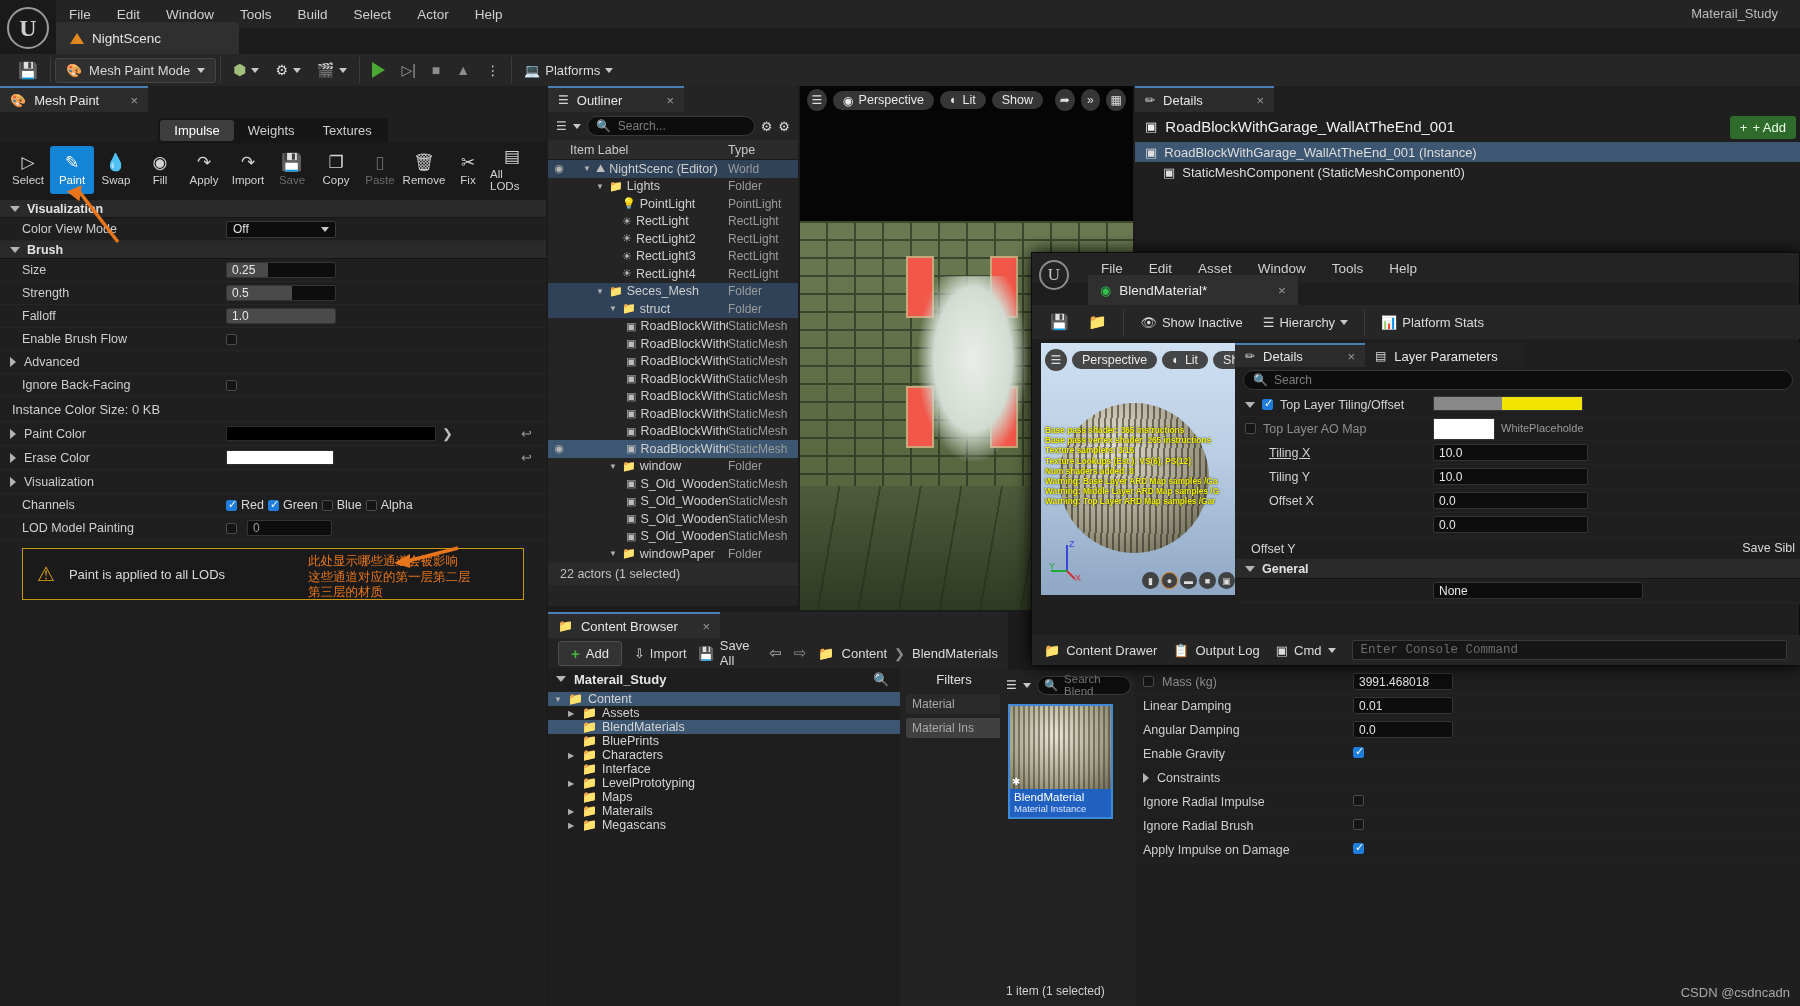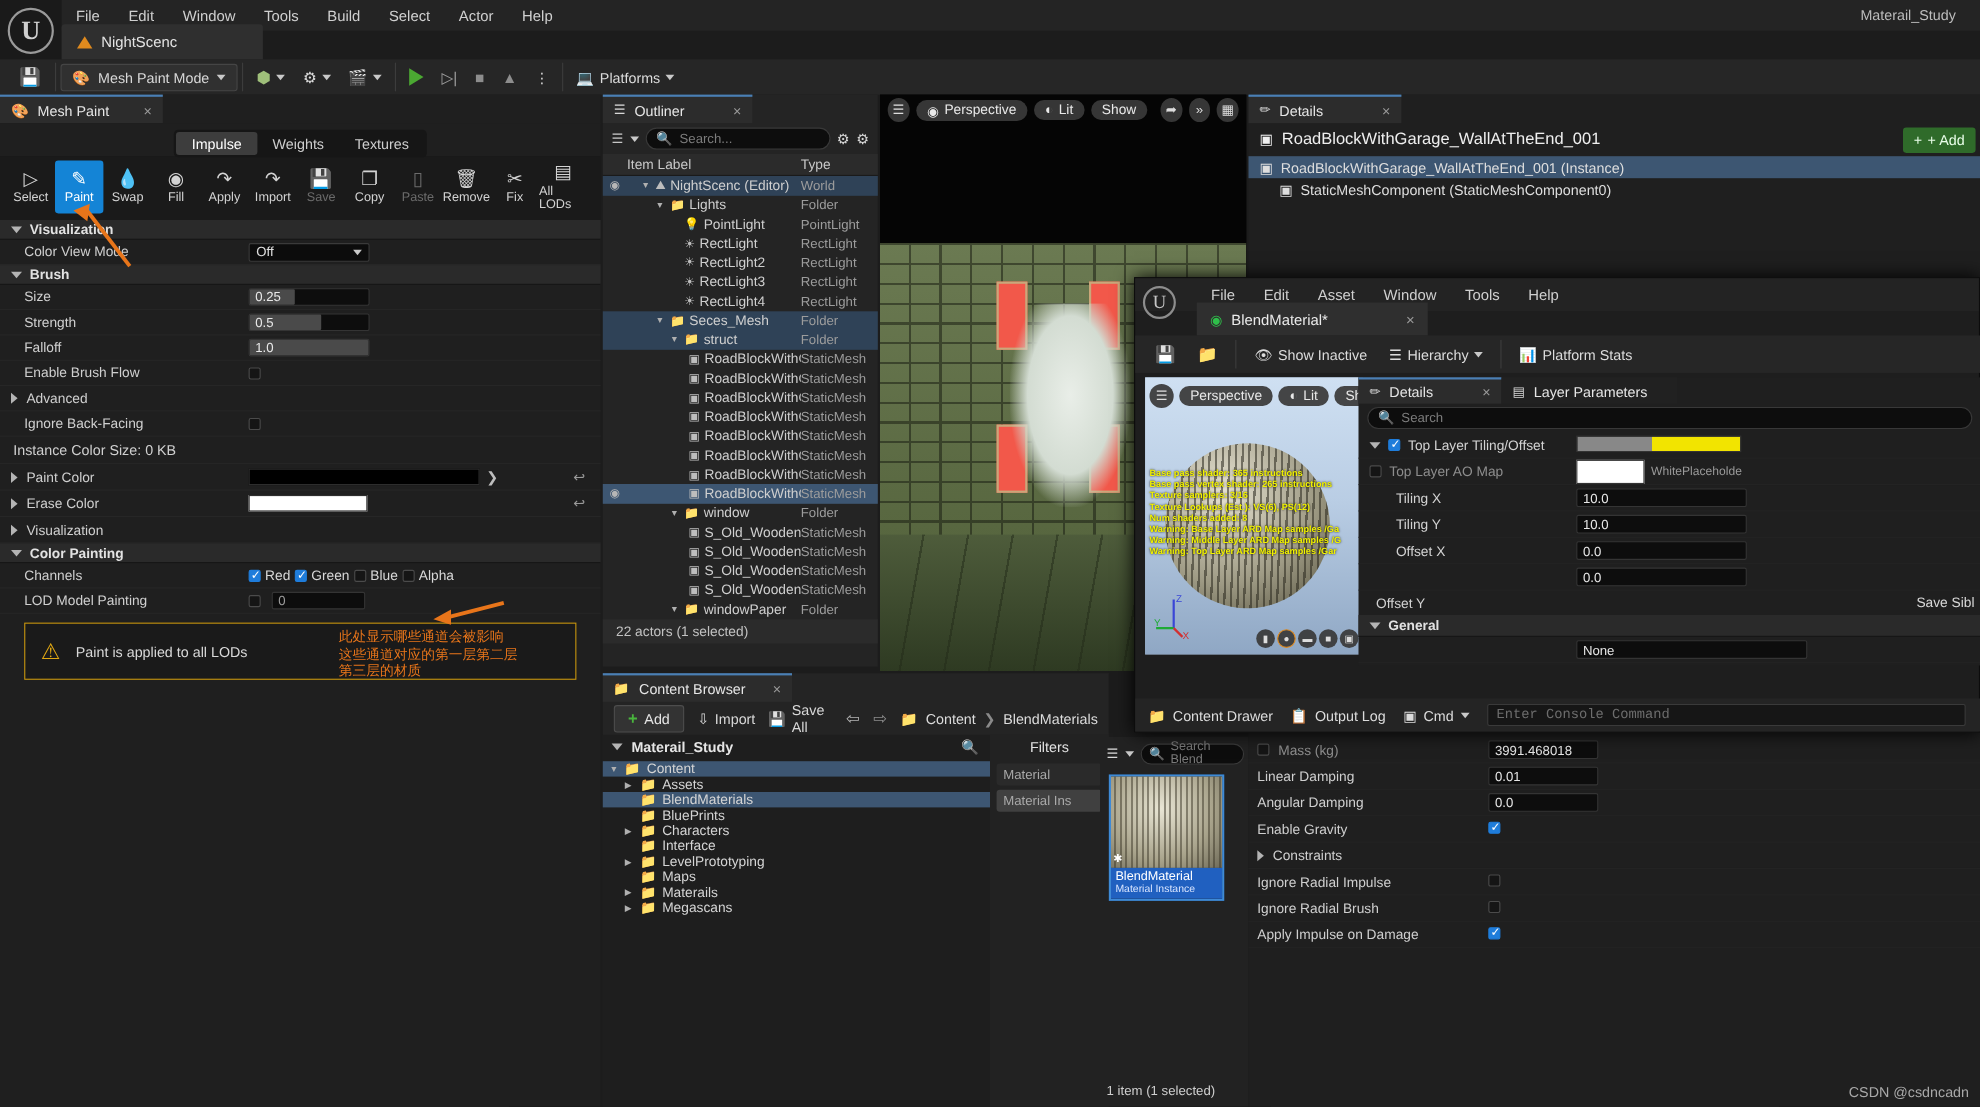--- a/index.html
+++ b/index.html
@@ -364,24 +364,20 @@
       </div>
   </div>
   <div class="row" style="height:24px">
     <div class="lbl ind">
         <span class="caretR"></span>
         <span>Visualization</span>
       </div>
     <div class="val"></div>
   </div>
 
-  <div class="sechdr">
-      <span class="caretD"></span>
-      <span>Color Painting</span>
-    </div>
   <div class="row">
     <div class="lbl">Channels</div>
     <div class="val" style="gap:4px">
       <span class="cbx ck"></span>
         <span>Red</span>
       <span class="cbx ck"></span>
         <span>Green</span>
       <span class="cbx"></span>
         <span>Blue</span>
       <span class="cbx"></span>
@@ -1006,21 +1002,21 @@
           <div class="mv"><div style="width: 150px; height: 15px; background: linear-gradient(90deg, rgb(136, 136, 136) 0px, rgb(136, 136, 136) 46%, rgb(242, 228, 0) 46%, rgb(242, 228, 0) 100%); border: 1px solid rgb(51, 51, 51); display: inline-block;"></div></div>
         </div>
         <div class="mrow">
           <div class="ml">
             <span class="cbx"></span>
             <span style="color: rgb(141, 141, 141);">Top Layer AO Map</span>
           </div>
           <div class="mv"><div style="width: 62px; height: 22px; background: rgb(255, 255, 255); border: 1px solid rgb(51, 51, 51); display: inline-block; vertical-align: middle;"></div><span style="font-size: 11px; color: rgb(154, 154, 154); margin-left: 6px;">WhitePlaceholde</span></div>
         </div>
         <div class="mrow">
-          <div class="ml" style="padding-left: 34px;">
+          <div class="ml" style="padding-left: 34px; text-decoration: underline;">
             <span>Tiling X</span>
           </div>
           <div class="mv">
             <div class="mbox">10.0</div>
           </div>
         </div>
         <div class="mrow">
           <div class="ml" style="padding-left: 34px;">
             <span>Tiling Y</span>
           </div>

